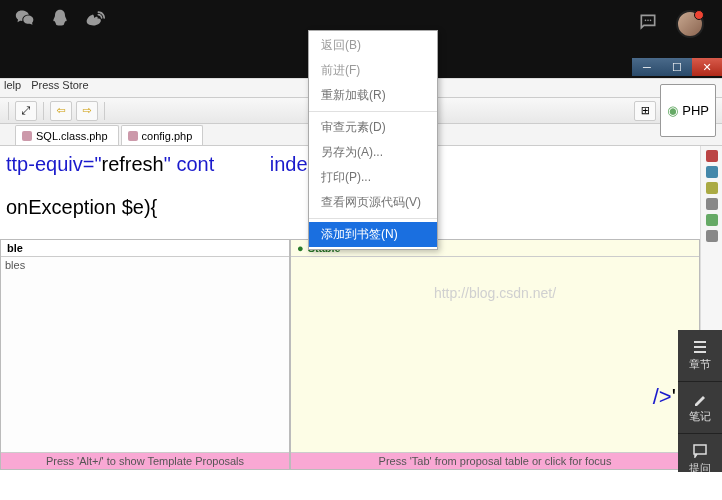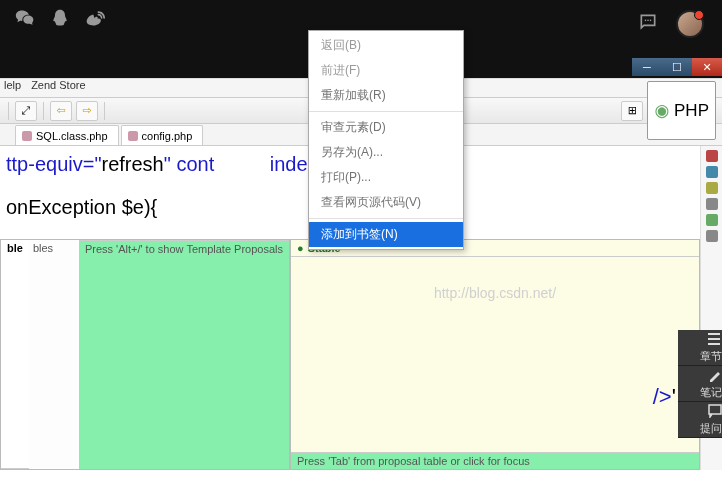--- a/index.html
+++ b/index.html
@@ -17,53 +17,53 @@
 .win-min { background: linear-gradient(#4a6a8a,#2a4a6a); color:#fff; }
 .win-max { background: linear-gradient(#4a6a8a,#2a4a6a); color:#fff; }
 .win-close { background: linear-gradient(#d85a4a,#b02a1a); color:#fff; }
 
 .menu-row { height: 20px; background: #f5f5f5; border-top:1px solid #ddd; border-bottom:1px solid #ccc; display:flex; align-items:flex-start; font-size:11px; padding-left:4px; gap:10px; color:#333;}
 .toolbar { height: 26px; background: linear-gradient(#f8f8f8,#e8e8e8); border-bottom:1px solid #ccc; display:flex; align-items:center; padding:0 6px; justify-content:space-between; }
 .toolbar-left { display:flex; gap:4px; align-items:center; height:100%; }
 .tb-btn { width:22px; height:20px; border:1px solid #ccc; background:#fafafa; border-radius:2px; display:flex; align-items:center; justify-content:center; font-size:11px; }
 .tb-sep { width:1px; height:18px; background:#ccc; margin:0 2px; }
 .php-badge { display:flex; align-items:center; gap:4px; }
-.php-box { border:1px solid #999; padding:18px 6px; font-size:17px; border-radius:2px; background:#fff; }
+.php-box { border:1px solid #999; padding:18px 6px; font-size:13px; border-radius:2px; background:#fff; }
 
 .tabs { height: 22px; background:#f4f4f4; border-bottom:1px solid #ccc; display:flex; align-items:flex-end; font-size:11px; padding-left:15px; }
 .tab { padding:2px 10px 2px 6px; display:flex; align-items:center; gap:4px; background:#fff; border:1px solid #ccc; border-bottom:none; border-radius:2px 2px 0 0; margin-right:2px; height:20px;}
 .tab-icon { width:10px; height:10px; background:#c9a; border-radius:2px; }
 
 .editor { position:relative; height: 114px; background:#fff; font-family: Consolas, monospace; font-size:20px; color:#000; padding:4px 6px; overflow:hidden; line-height:1.45;}
 .editor .str { color:#1a1acc; }
 .editor .kw { color:#000; }
 
 .right-gutter { position:absolute; top:146px; right:0; width:22px; bottom:30px; background:#f6f6f6; border-left:1px solid #ddd; display:flex; flex-direction:column; align-items:center; gap:4px; padding-top:4px;}
 .rg-dot { width:12px; height:12px; border-radius:2px; }
 
 .panels { display:flex; position:absolute; top:239px; left:0; right:22px; bottom:30px; }
-.panel-left { width:290px; border:1px solid #bbb; background:#fdfdfd; display:flex; font-size:11px; }
+.panel-left { width:290px; border:1px solid #bbb; background:#fdfdfd; display:flex; flex-direction:column; font-size:11px; }
 .panel-right { flex:1; border:1px solid #bbb; background:#fdfde6; display:flex; flex-direction:column; font-size:11px; }
 .panel-tab { padding:2px 6px; background:#fff; border-bottom:1px solid #ccc; font-size:11px; font-weight:bold; }
 .panel-tab.green { color:#2a7a2a; background:#fdfde6; border-bottom:1px solid #ccc; display:flex; align-items:center; gap:4px;}
 .panel-body { flex:1; padding:2px 4px; color:#555; position:relative;}
-.panel-footer { border-top:1px solid #ccc; background:#86efac; text-align:left; font-size:11px; padding:2px 6px; color:#555;}
+.panel-footer { border-top:1px solid #ccc; background:#f9a8d4; text-align:center; font-size:11px; padding:2px 6px; color:#555;}
 
 .watermark { position:absolute; top:28px; left:50%; transform:translateX(-50%); color:#d0d0d0; font-size:14px; pointer-events:none;}
 .code-tail { position:absolute; right:40px; bottom:90px; font-family:Consolas,monospace; font-size:22px; color:#000; }
 .code-tail .str { color:#1a1acc; }
 
-.context-menu { position:absolute; top:30px; left:308px; width:156px; background:#fff; border:1px solid #aaa; box-shadow:2px 2px 6px rgba(0,0,0,0.25); font-size:12px; z-index:50; padding:2px 0;}
+.context-menu { position:absolute; top:30px; left:308px; width:130px; background:#fff; border:1px solid #aaa; box-shadow:2px 2px 6px rgba(0,0,0,0.25); font-size:12px; z-index:50; padding:2px 0;}
 .cm-item { padding:4px 12px; color:#999; cursor:default; }
 .cm-item.enabled { color:#737373; }
 .cm-item.selected { background:#1a6fe0; color:#fff; }
 .cm-sep { height:1px; background:#e0e0e0; margin:3px 0; }
 
 .side-dock { position:absolute; right:0; top:330px; width:44px; display:flex; flex-direction:column; }
-.dock-item { height:36px; background:#3a3a3a; color:#ddd; display:flex; flex-direction:column; align-items:flex-end; justify-content:center; font-size:11px; border-bottom:1px solid #222; gap:3px;}
+.dock-item { height:52px; background:#3a3a3a; color:#ddd; display:flex; flex-direction:column; align-items:center; justify-content:center; font-size:11px; border-bottom:1px solid #222; gap:3px;}
 .dock-item svg { fill:#ddd; }
 
 .bottom-strip { position:absolute; bottom:0; left:0; right:0; height:28px; background:#fff; }
 </style>
 </head>
 <body>
 
 <div class="top-bar">
   <div class="top-icons-left">
     <span><svg width="22" height="20" viewBox="0 0 24 24" class="gray-svg">
@@ -87,21 +87,21 @@
   </div>
   <div class="win-controls">
     <div class="win-btn win-min">─</div>
     <div class="win-btn win-max">☐</div>
     <div class="win-btn win-close">✕</div>
   </div>
 </div>
 
 <div class="menu-row">
   <span>lelp</span>
-  <span>Zend Store</span>
+  <span>Press Store</span>
 </div>
 
 <div class="toolbar">
   <div class="toolbar-left">
     <div class="tb-sep"></div>
     <div class="tb-btn">⤢</div>
     <div class="tb-sep"></div>
     <div class="tb-btn" style="color:#c90">⇦</div>
     <div class="tb-btn" style="color:#c90">⇨</div>
     <div class="tb-sep"></div>

